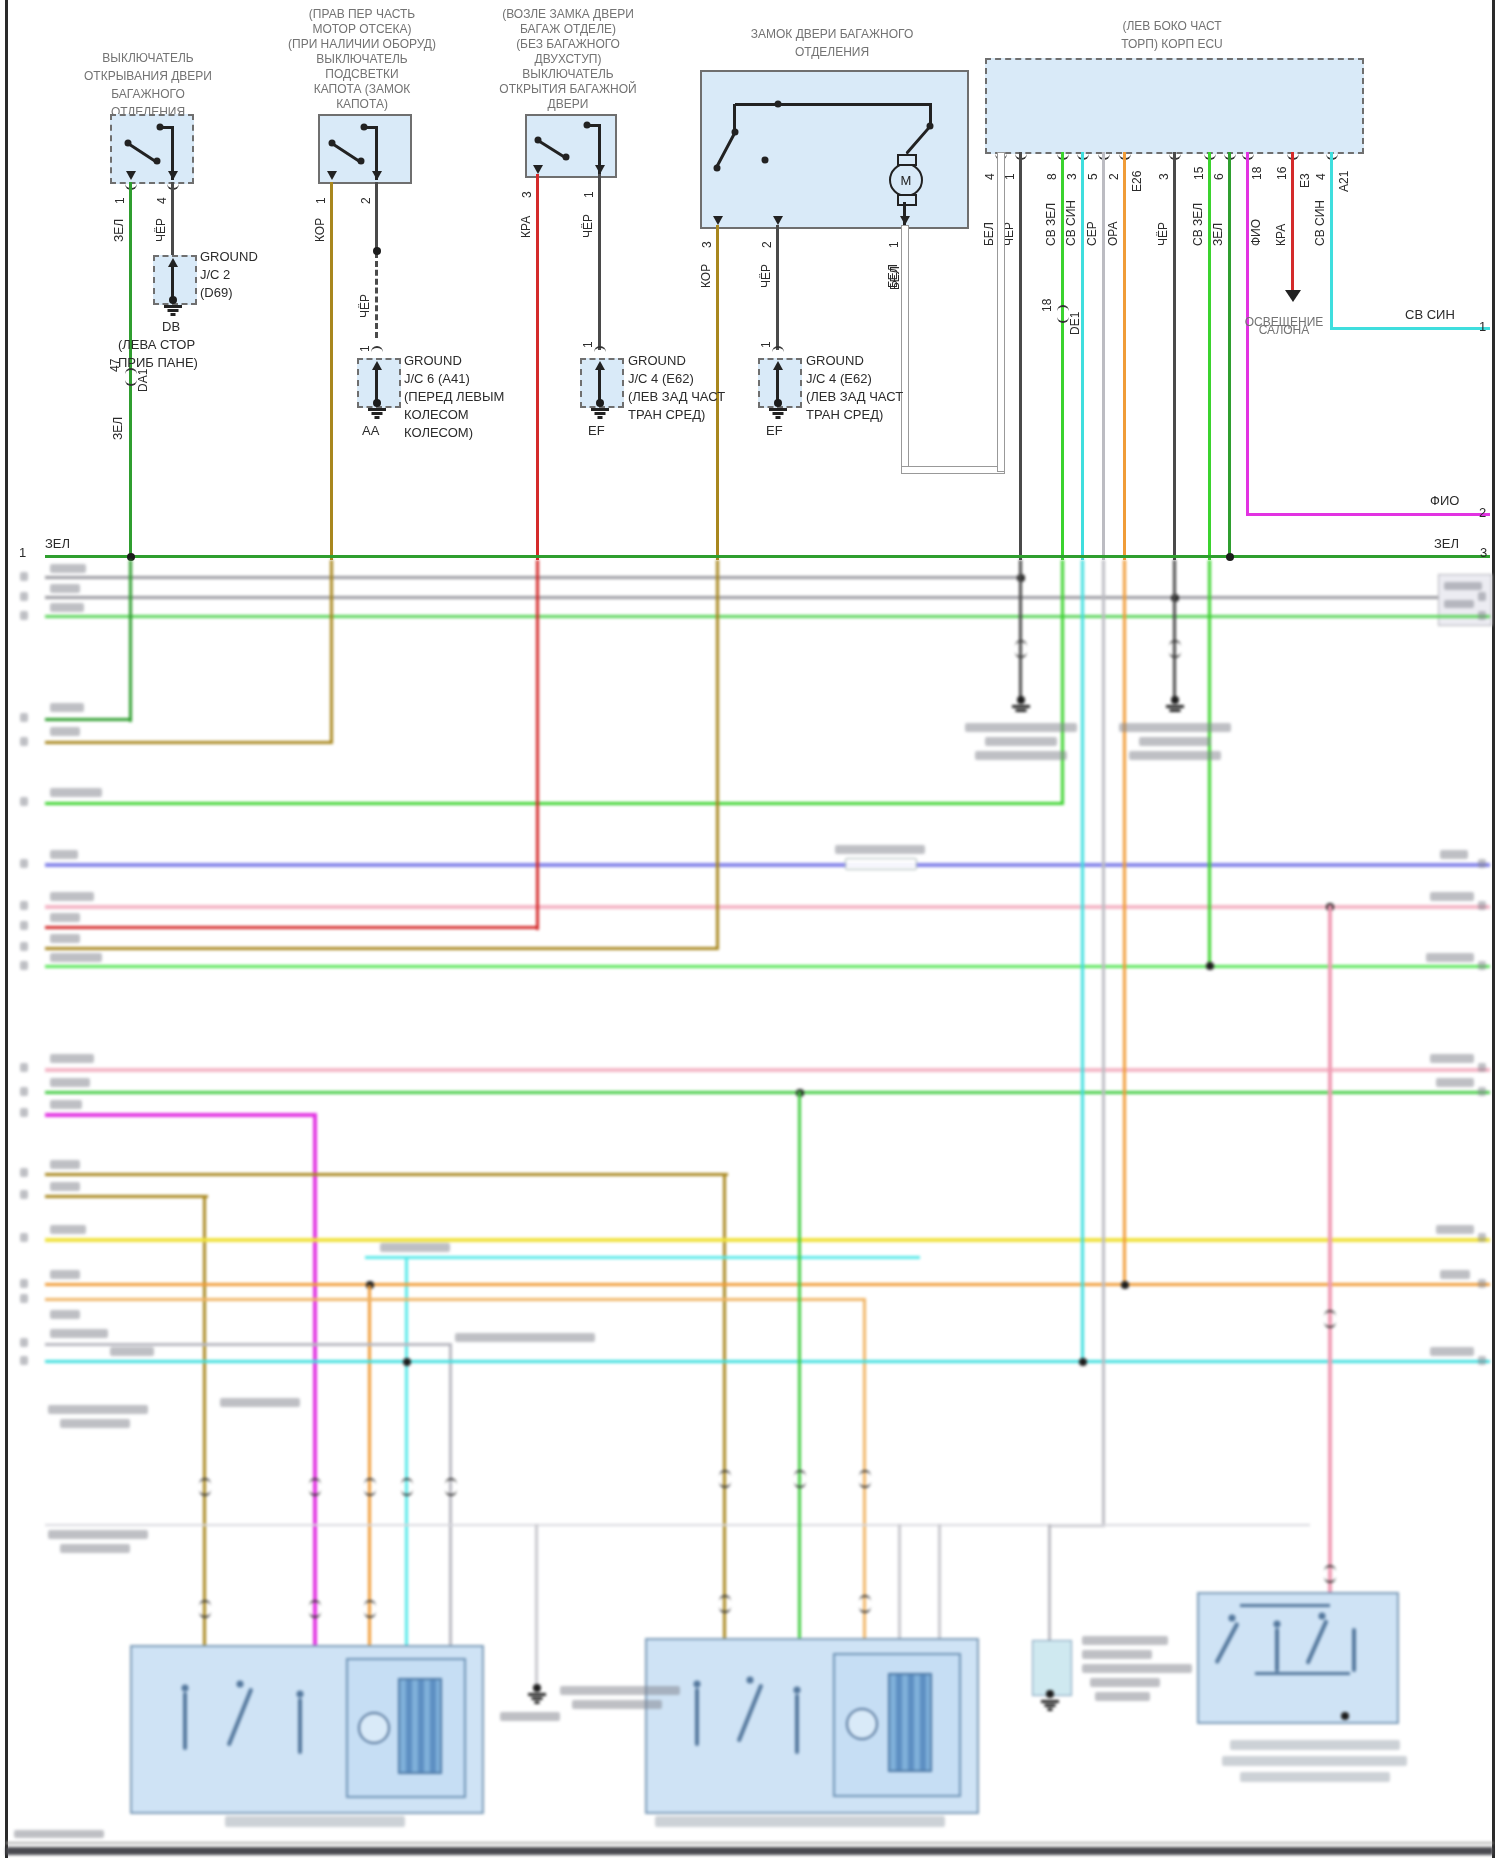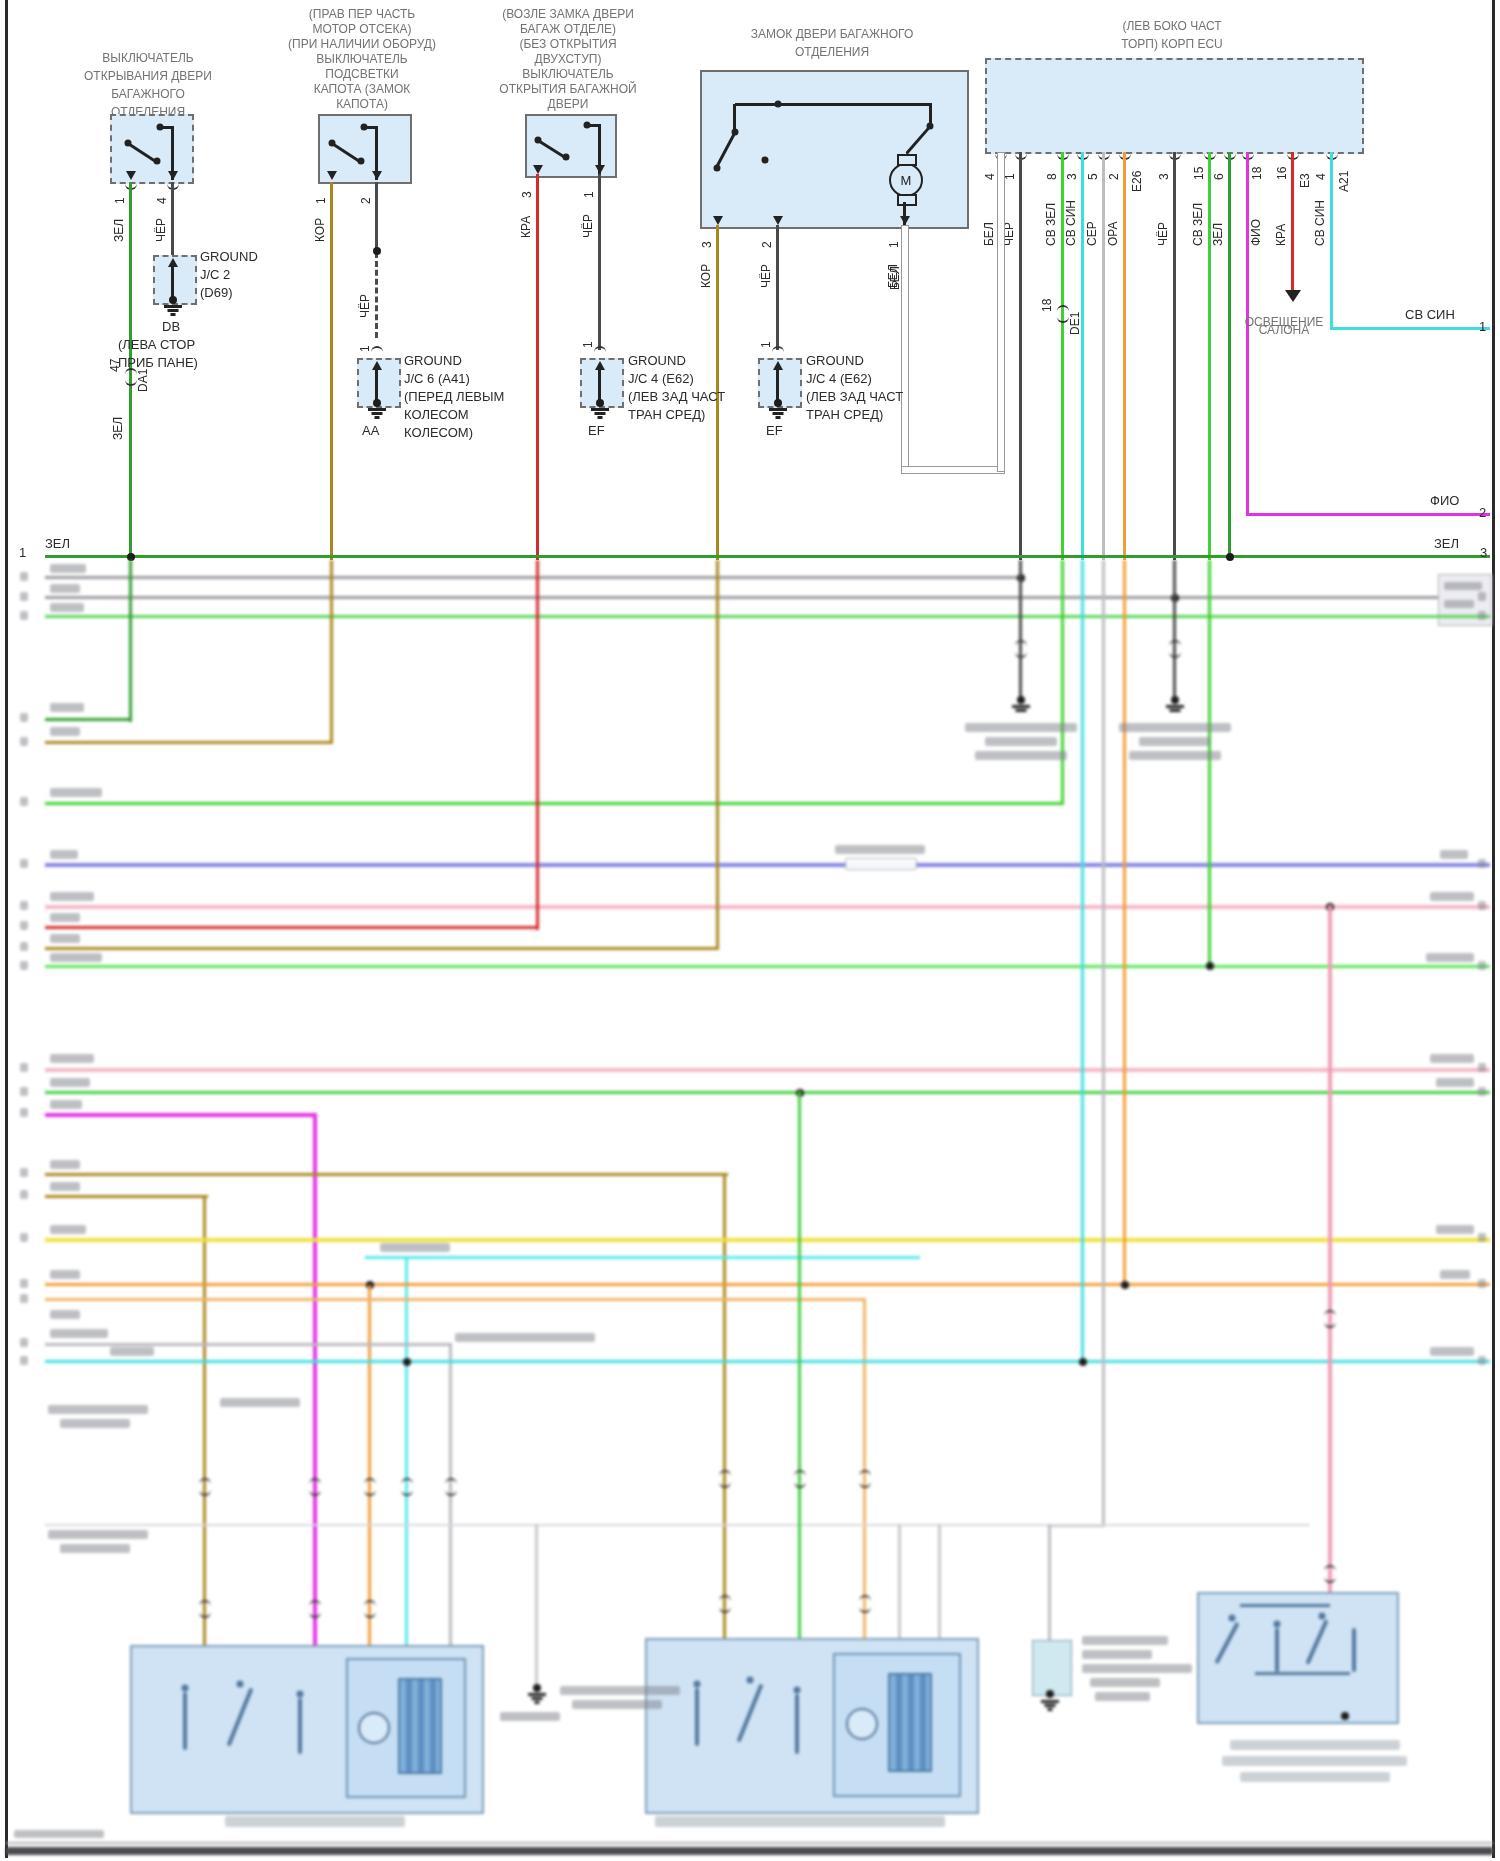--- a/index.html
+++ b/index.html
@@ -71,21 +71,21 @@
   <div class="sd" style="left:361px;top:161px"></div>
   <div class="triD" style="left:332px;top:171px"></div>
   <div class="triD" style="left:377px;top:171px"></div>
   <span class="rlbl" style="left:315px;top:204px">1</span>
   <span class="rlbl" style="left:314px;top:242px">КОР</span>
   <span class="rlbl" style="left:360px;top:204px">2</span>
   <span class="rlbl" style="left:359px;top:318px">ЧЁР</span>
 
   <span class="capc" style="left:568px;top:8px">(ВОЗЛЕ ЗАМКА ДВЕРИ</span>
   <span class="capc" style="left:568px;top:23px">БАГАЖ ОТДЕЛЕ)</span>
-  <span class="capc" style="left:568px;top:38px">(БЕЗ ОТКРЫТИЯ</span>
+  <span class="capc" style="left:568px;top:38px">(БЕЗ БАГАЖНОГО</span>
   <span class="capc" style="left:568px;top:53px">ДВУХСТУП)</span>
   <span class="capc" style="left:568px;top:68px">ВЫКЛЮЧАТЕЛЬ</span>
   <span class="capc" style="left:568px;top:83px">ОТКРЫТИЯ БАГАЖНОЙ</span>
   <span class="capc" style="left:568px;top:98px">ДВЕРИ</span>
   <div class="blk" style="left:525px;top:114px;width:88px;height:60px"></div>
   <div class="sd" style="left:587px;top:125px"></div>
   <div class="h" style="left:587px;top:124px;width:14px;background:#222"></div>
   <div class="v" style="left:598px;top:124px;height:50px;background:#222;width:2.5px"></div>
   <div class="sd" style="left:538px;top:140px"></div>
   <div class="arm" style="left:538px;top:139px;width:33px;transform:rotate(32deg)"></div>

